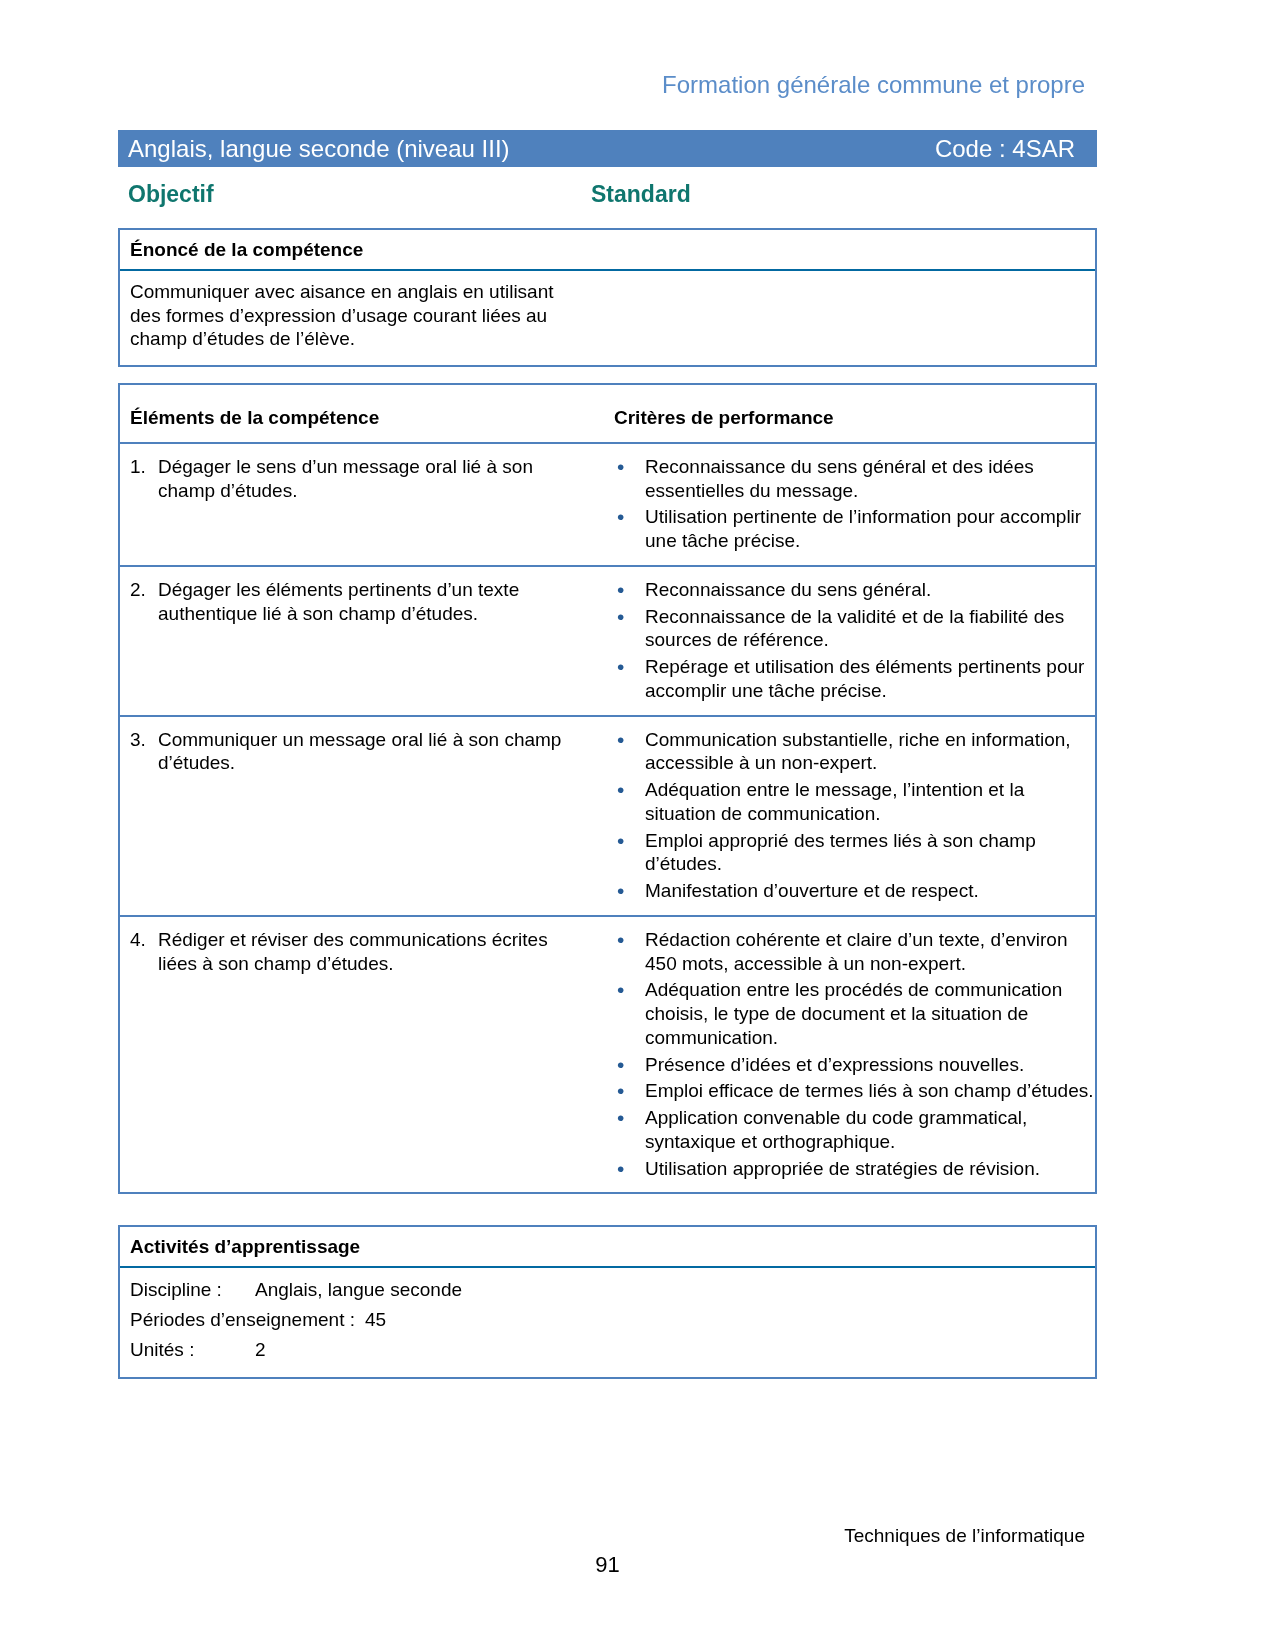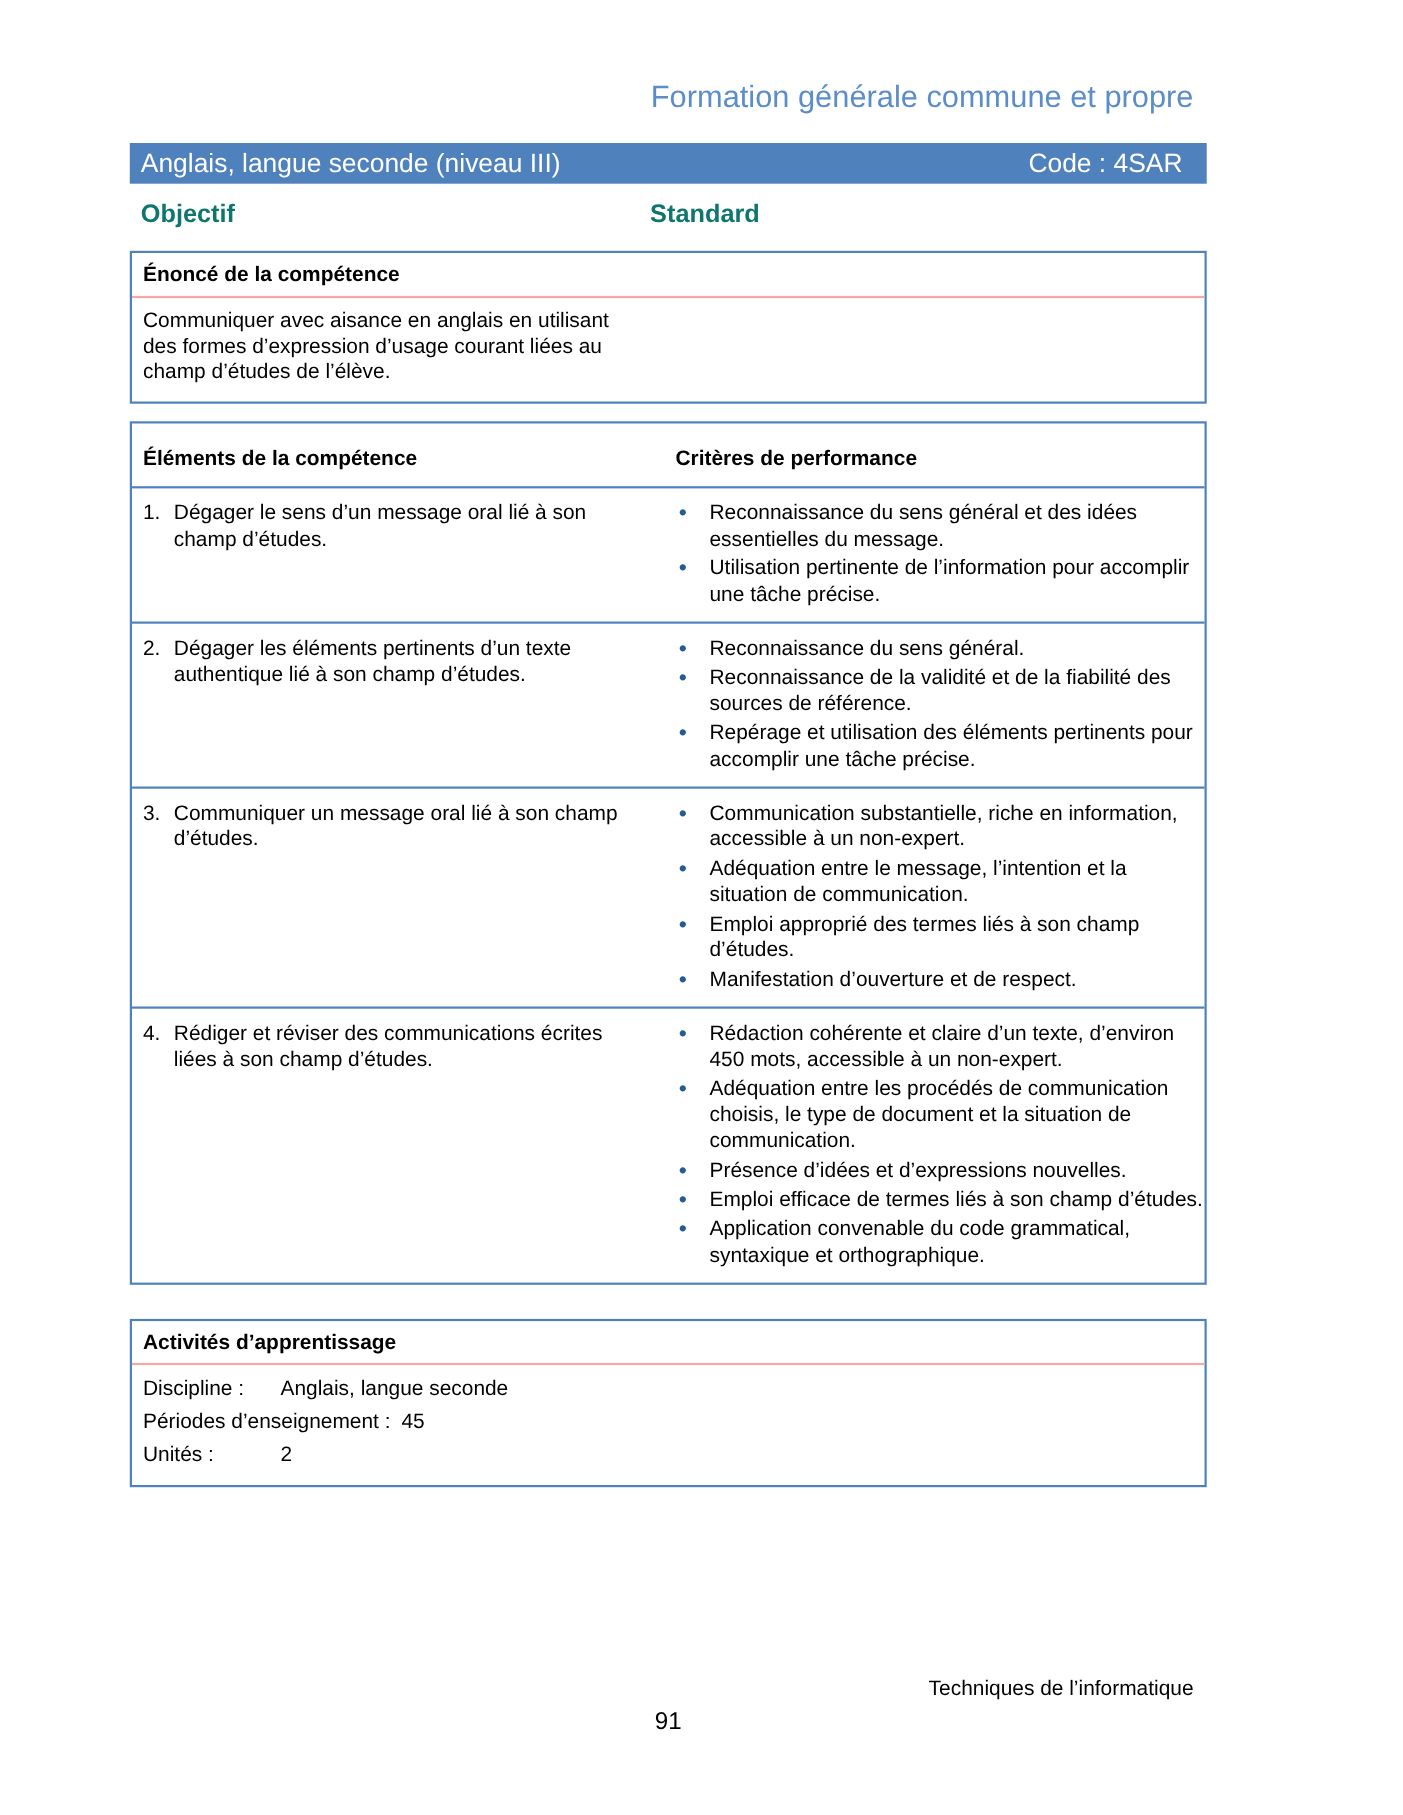--- a/index.html
+++ b/index.html
@@ -13,21 +13,21 @@
     font-size: 19px;
     line-height: 1.25;
   }
   .sheet { position: absolute; inset: 0; width: 1275px; height: 1650px; background: #fff; }
 
   .top-note {
     position: absolute;
     top: 70px;
     right: 190px;
     color: #5b8dc9;
-    font-size: 28px;
+    font-size: 24px;
   }
 
   .title-bar {
     position: absolute;
     top: 130px;
     left: 118px;
     width: 979px;
     height: 37px;
     background: #4f81bd;
     color: #ffffff;
@@ -46,21 +46,21 @@
     display: inline-block;
   }
   .heading-standard { position: absolute; left: 463px; top: 0; }
 
   .main { position: absolute; top: 228px; left: 118px; width: 979px; }
 
   .box { border: 2px solid #4f81bd; background: #fff; }
   .box-header {
     font-weight: bold;
     padding: 8px 10px 7px 10px;
-    border-bottom: 2px solid #fca5a5;
+    border-bottom: 2px solid #0369a1;
     font-size: 19px;
   }
 
   
   .box-enonce { margin-bottom: 16px; }
   .enonce-body { padding: 9px 10px 14px 10px; }
   .enonce-text { max-width: 452px; }
 
   
   .box-competence { margin-bottom: 31px; }
@@ -190,20 +190,21 @@
         <div class="element-cell">
           <span class="element-num">4.</span>
           <span class="element-text">Rédiger et réviser des communications écrites liées à son champ d’études.</span>
         </div>
         <ul class="criteria-list">
           <li>Rédaction cohérente et claire d’un texte, d’environ 450 mots, accessible à un non-expert.</li>
           <li>Adéquation entre les procédés de communication choisis, le type de document et la situation de communication.</li>
           <li>Présence d’idées et d’expressions nouvelles.</li>
           <li>Emploi efficace de termes liés à son champ d’études.</li>
           <li>Application convenable du code grammatical, syntaxique et orthographique.</li>
+          <li>Utilisation appropriée de stratégies de révision.</li>
         </ul>
       </div>
     </div>
 
     <div class="box box-activites">
       <div class="box-header">Activités d’apprentissage</div>
       <div class="activites-body">
         <div class="act-row">
           <span class="act-label">Discipline :</span>
           <span class="act-value">Anglais, langue seconde</span>

